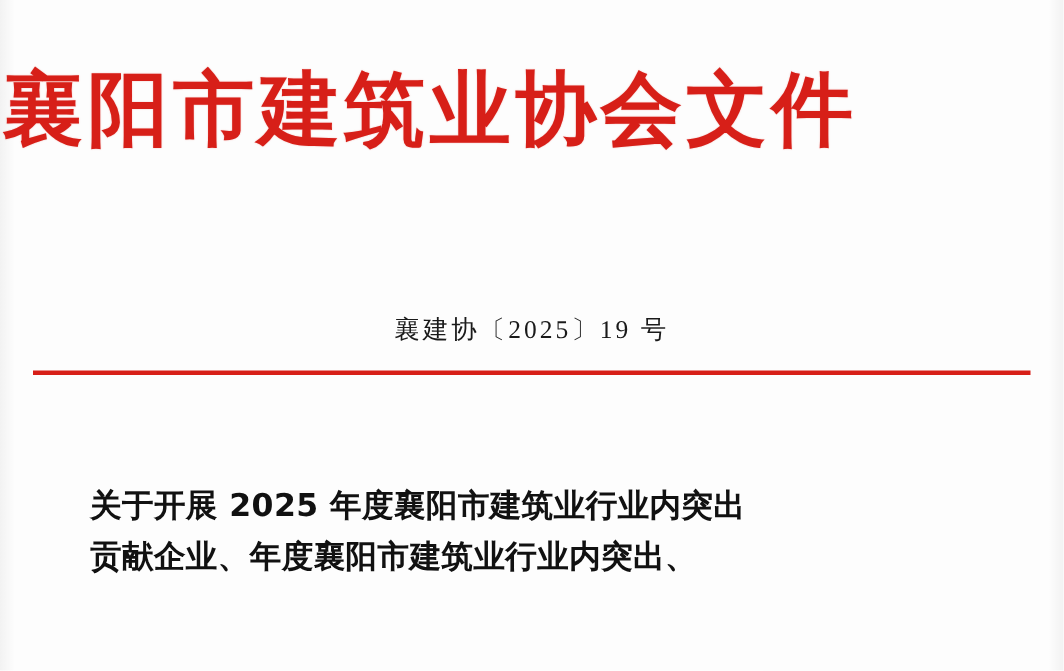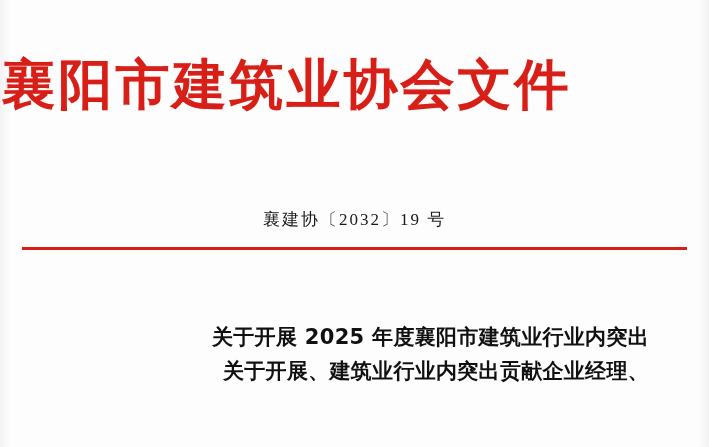--- a/index.html
+++ b/index.html
@@ -18,21 +18,21 @@
     position: relative;
     width: 709px;
     height: 447px;
     background: #fdfdfd;
     box-sizing: border-box;
   }
 
   
   .letterhead {
     position: absolute;
-    top: 52px;
+    top: 40px;
     left: 0;
     width: 573px;
     text-align: center;
   }
 
   .letterhead-title {
     display: inline-block;
     color: #d71f18;
     font-family: "DejaVu Serif", "Liberation Serif", serif;
     font-weight: bold;
@@ -66,21 +66,21 @@
     height: 3px;
     background: #d71f18;
   }
 
   
   .body-title {
     position: absolute;
     top: 320px;
     left: 60px;
     width: 589px;
-    text-align: right;
+    text-align: left;
     color: #111111;
     font-family: "DejaVu Sans", "Liberation Sans", sans-serif;
     font-size: 21px;
     font-weight: 600;
     line-height: 34px;
     letter-spacing: 0.3px;
   }
 
   .body-title .line {
     display: block;
@@ -108,22 +108,22 @@
 
 <div class="page">
 
   <div class="paper-tint-left"></div>
   <div class="paper-tint-right"></div>
 
   <div class="letterhead">
     <span class="letterhead-title">襄阳市建筑业协会文件</span>
   </div>
 
-  <div class="doc-number">襄建协〔2032〕19 号</div>
+  <div class="doc-number">襄建协〔2025〕19 号</div>
 
   <div class="red-rule"></div>
 
   <div class="body-title">
     <span class="line">关于开展 2025 年度襄阳市建筑业行业内突出</span>
-    <span class="line">关于开展、建筑业行业内突出贡献企业经理、</span>
+    <span class="line">贡献企业、年度襄阳市建筑业行业内突出、</span>
   </div>
 
 </div>
 
 </body></html>

